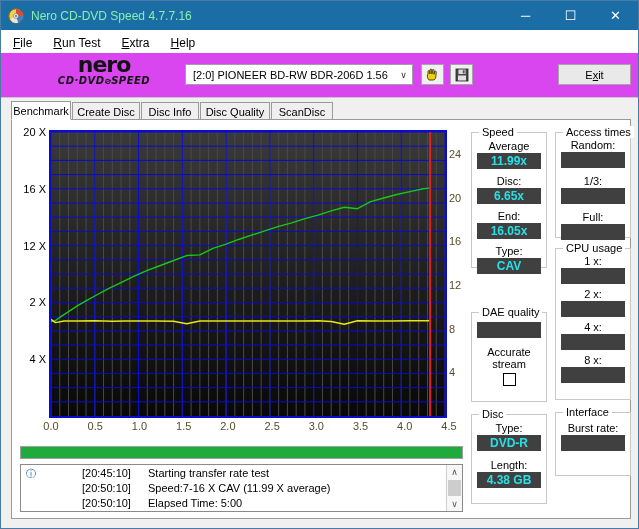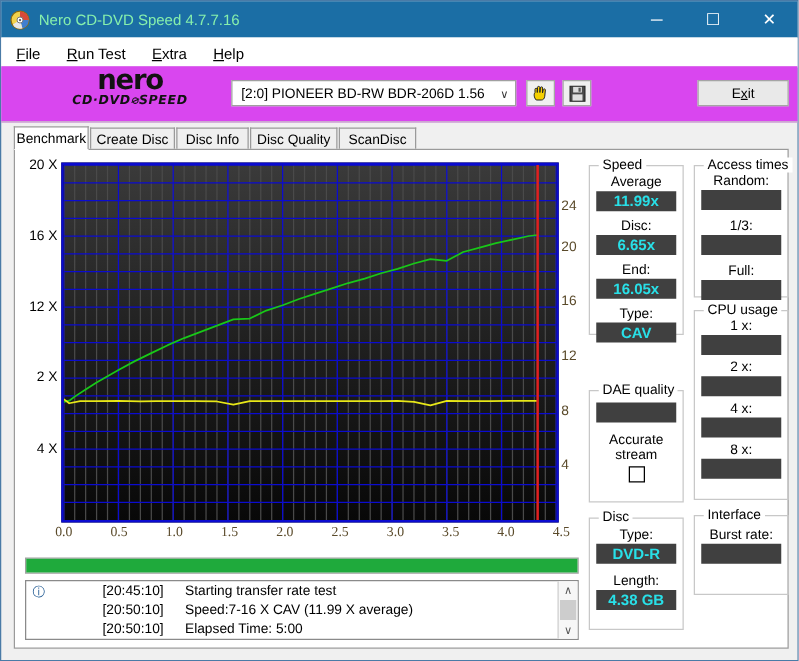--- a/index.html
+++ b/index.html
@@ -69,21 +69,21 @@
   
   .chartwrap{position:absolute;left:0px;top:2px;width:460px;height:320px;}
   .ylabel{position:absolute;right:0;font-size:11px;color:#000;text-align:right;
     transform:translateY(-50%);white-space:nowrap;}
   .ylabel-left-col{position:absolute;left:0px;top:0;width:34px;height:300px;}
   .yr-col{position:absolute;left:437px;top:0;width:24px;height:300px;}
   .ylabel-r{position:absolute;left:0;font-size:11px;color:#5a4a2a;transform:translateY(-50%);}
   .plot{position:absolute;left:37px;top:8px;width:398px;height:288px;
     background:#171717;border:2px solid #0b0bd0;box-sizing:border-box;overflow:hidden;}
   .xaxis{position:absolute;left:37px;top:298px;width:400px;height:16px;}
-  .xtick{position:absolute;top:0;font-size:11px;color:#5a4a2a;transform:translateX(-50%);font-family:Liberation Serif, serif;}
+  .xtick{position:absolute;top:0;font-size:11px;color:#5a4a2a;transform:translateX(-50%);}
 
   
   .progress{position:absolute;left:8px;top:326px;width:443px;height:13px;
     background:#e6e6e6;border:1px solid #a0a0a0;box-sizing:border-box;}
   .progress .fill{height:100%;background:#1faa3c;}
 
   
   .logbox{position:absolute;left:8px;top:344px;width:443px;height:48px;
     background:#ffffff;border:1px solid #8a8a8a;box-sizing:border-box;display:flex;}
   .loglist{flex:1 1 auto;padding:2px 0 0 3px;overflow:hidden;}
@@ -288,21 +288,21 @@
             <polyline points="0.00,187.33 4.38,190.61 13.13,188.97 26.27,188.97 43.78,188.75 61.29,189.19 74.42,188.97 87.56,188.97 105.07,188.97 122.58,189.19 135.71,191.70 148.84,188.97 166.36,188.97 183.87,188.97 201.38,188.97 218.89,188.97 236.40,188.97 253.91,188.97 267.04,188.75 280.18,189.52 293.31,192.25 306.44,188.75 323.96,188.97 341.47,188.97 358.98,188.75 372.11,188.75 379.12,188.75" fill="none" stroke="#e8e818" stroke-width="1.4" stroke-linejoin="round"></polyline>
             <line x1="379.11555555555555" y1="0" x2="379.11555555555555" y2="284" stroke="#e02020" stroke-width="2"></line>
           </svg>
       </div>
       <div class="yr-col" id="yright">
           <div class="ylabel-r" style="top: 250.308px;">4</div>
           <div class="ylabel-r" style="top: 206.615px;">8</div>
           <div class="ylabel-r" style="top: 162.923px;">12</div>
           <div class="ylabel-r" style="top: 119.231px;">16</div>
           <div class="ylabel-r" style="top: 75.5385px;">20</div>
-          <div class="ylabel-r" style="top: 43px; text-align: right;">24</div>
+          <div class="ylabel-r" style="top: 32px; text-align: right;">24</div>
         </div>
       <div class="xaxis" id="xaxis">
           <div class="xtick" style="left: 2px;">0.0</div>
           <div class="xtick" style="left: 46.2222px;">0.5</div>
           <div class="xtick" style="left: 90.4444px;">1.0</div>
           <div class="xtick" style="left: 134.667px;">1.5</div>
           <div class="xtick" style="left: 178.889px;">2.0</div>
           <div class="xtick" style="left: 223.111px;">2.5</div>
           <div class="xtick" style="left: 267.333px;">3.0</div>
           <div class="xtick" style="left: 311.556px;">3.5</div>

